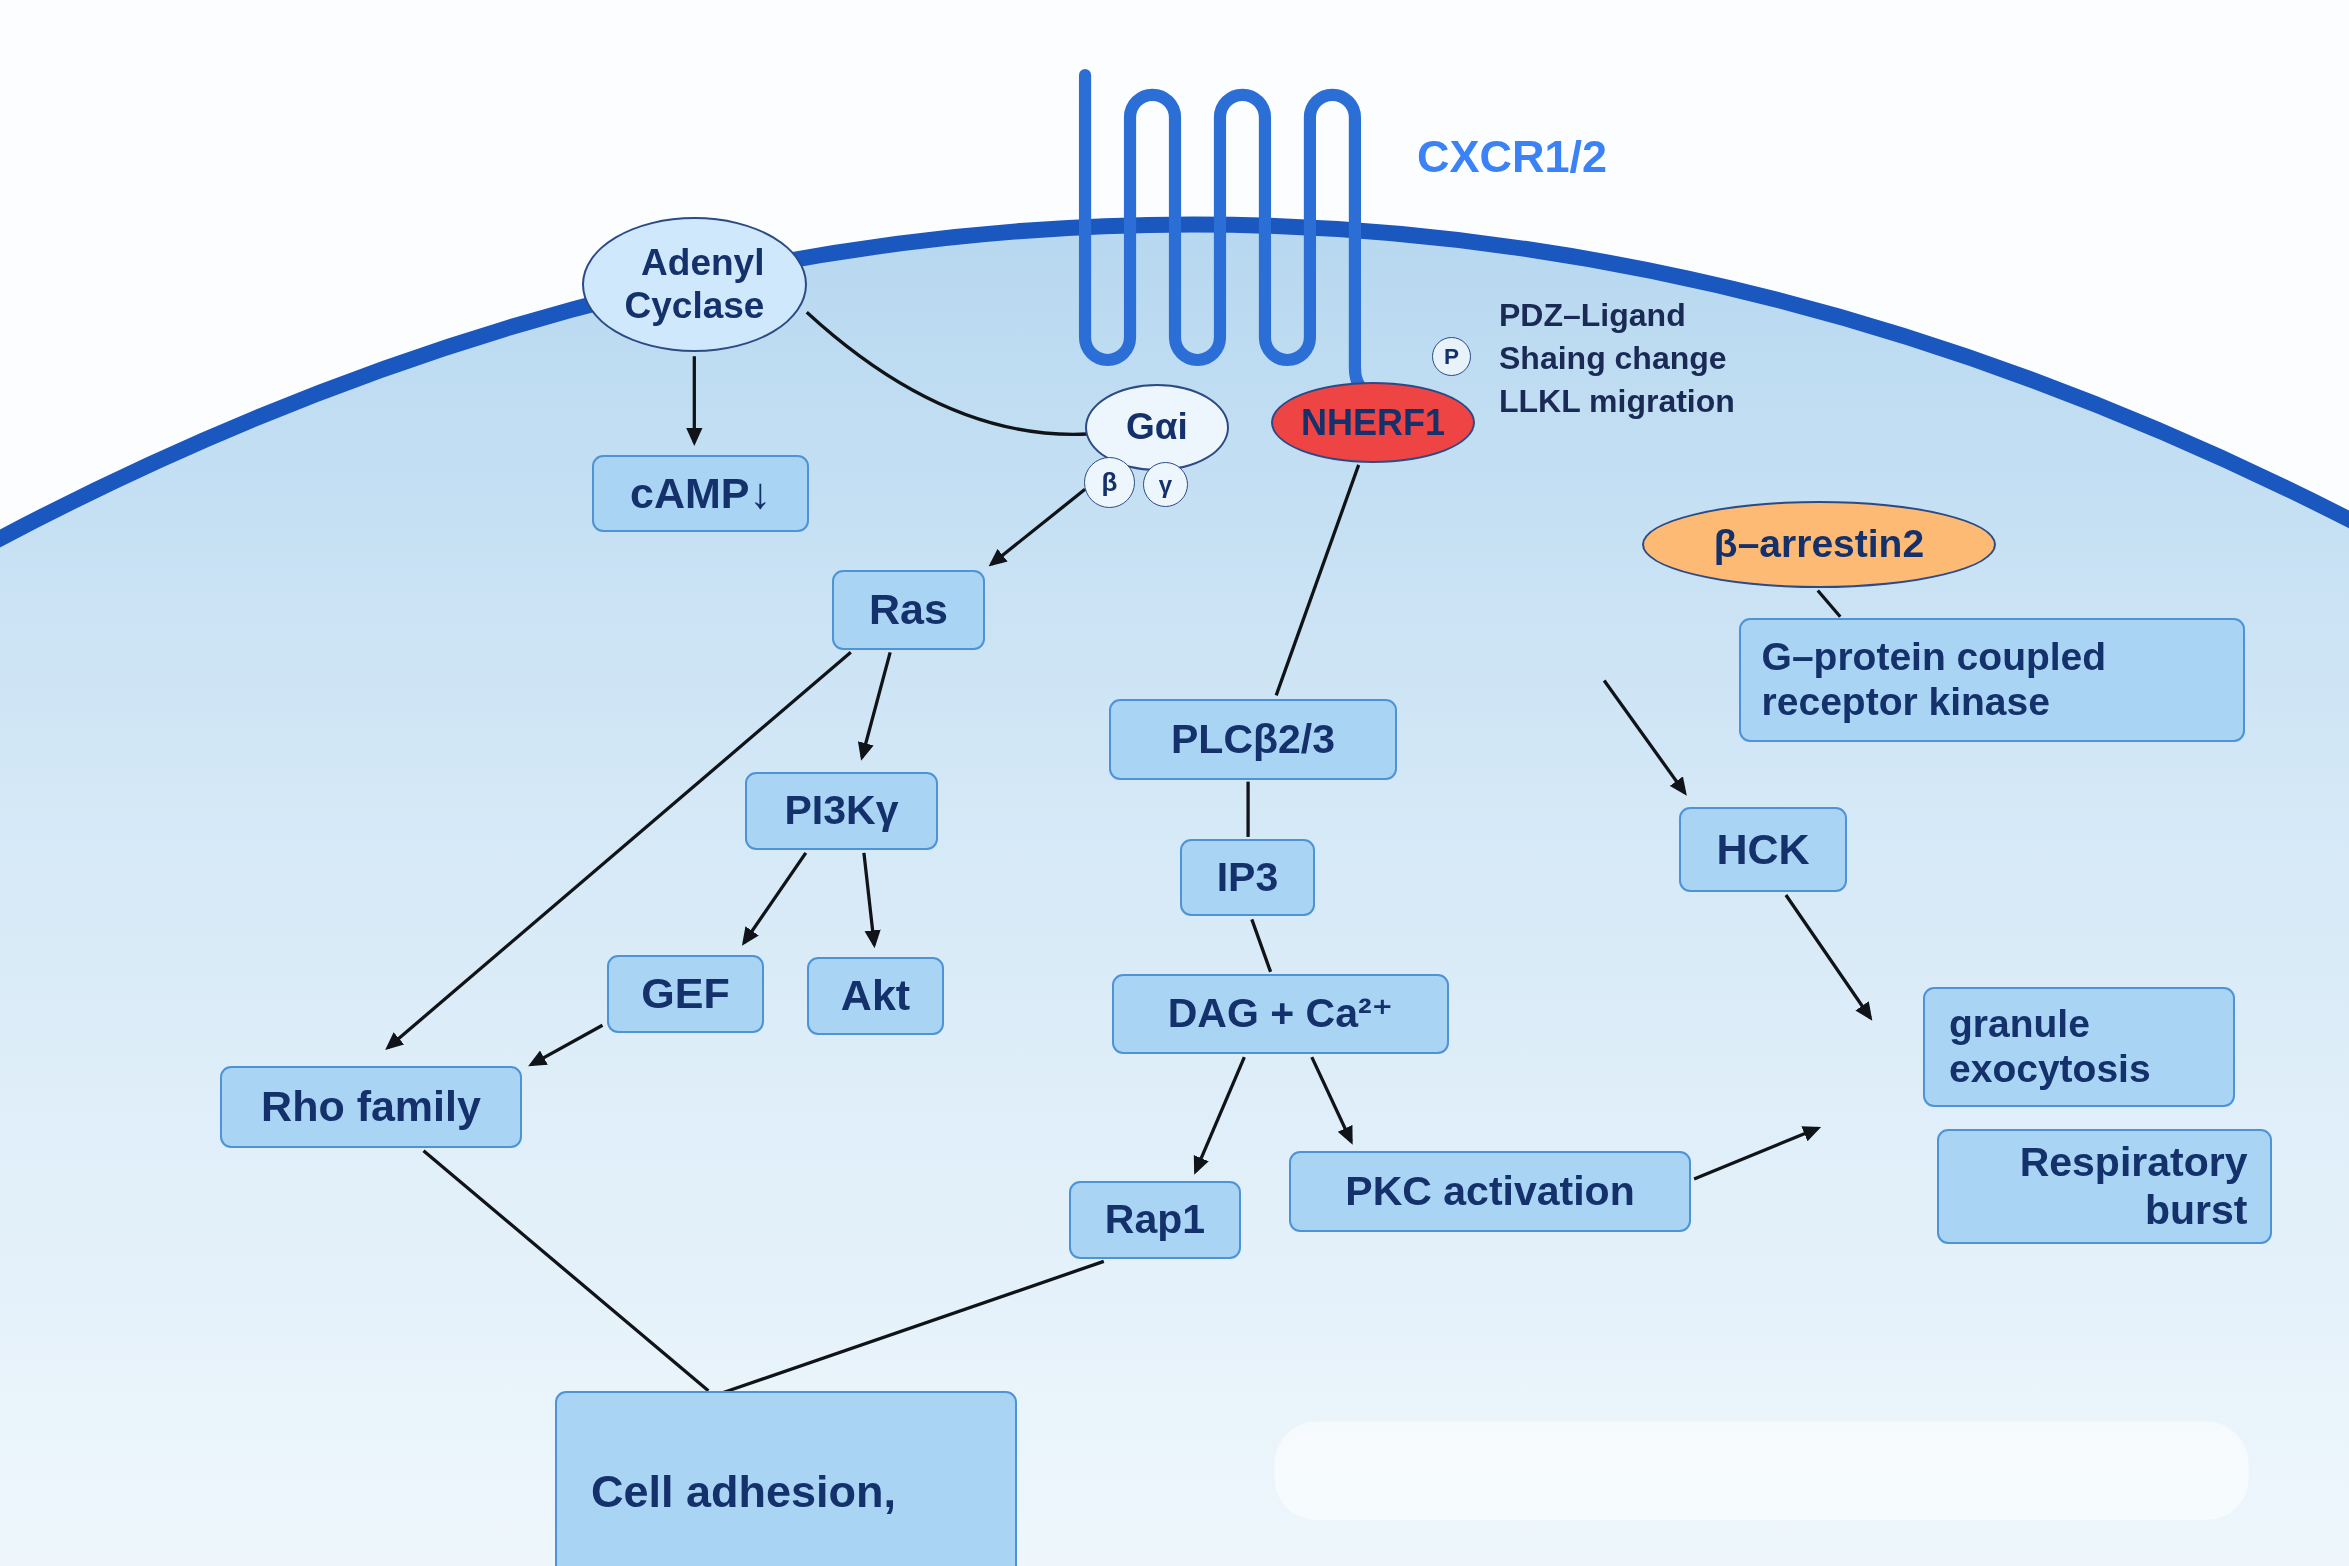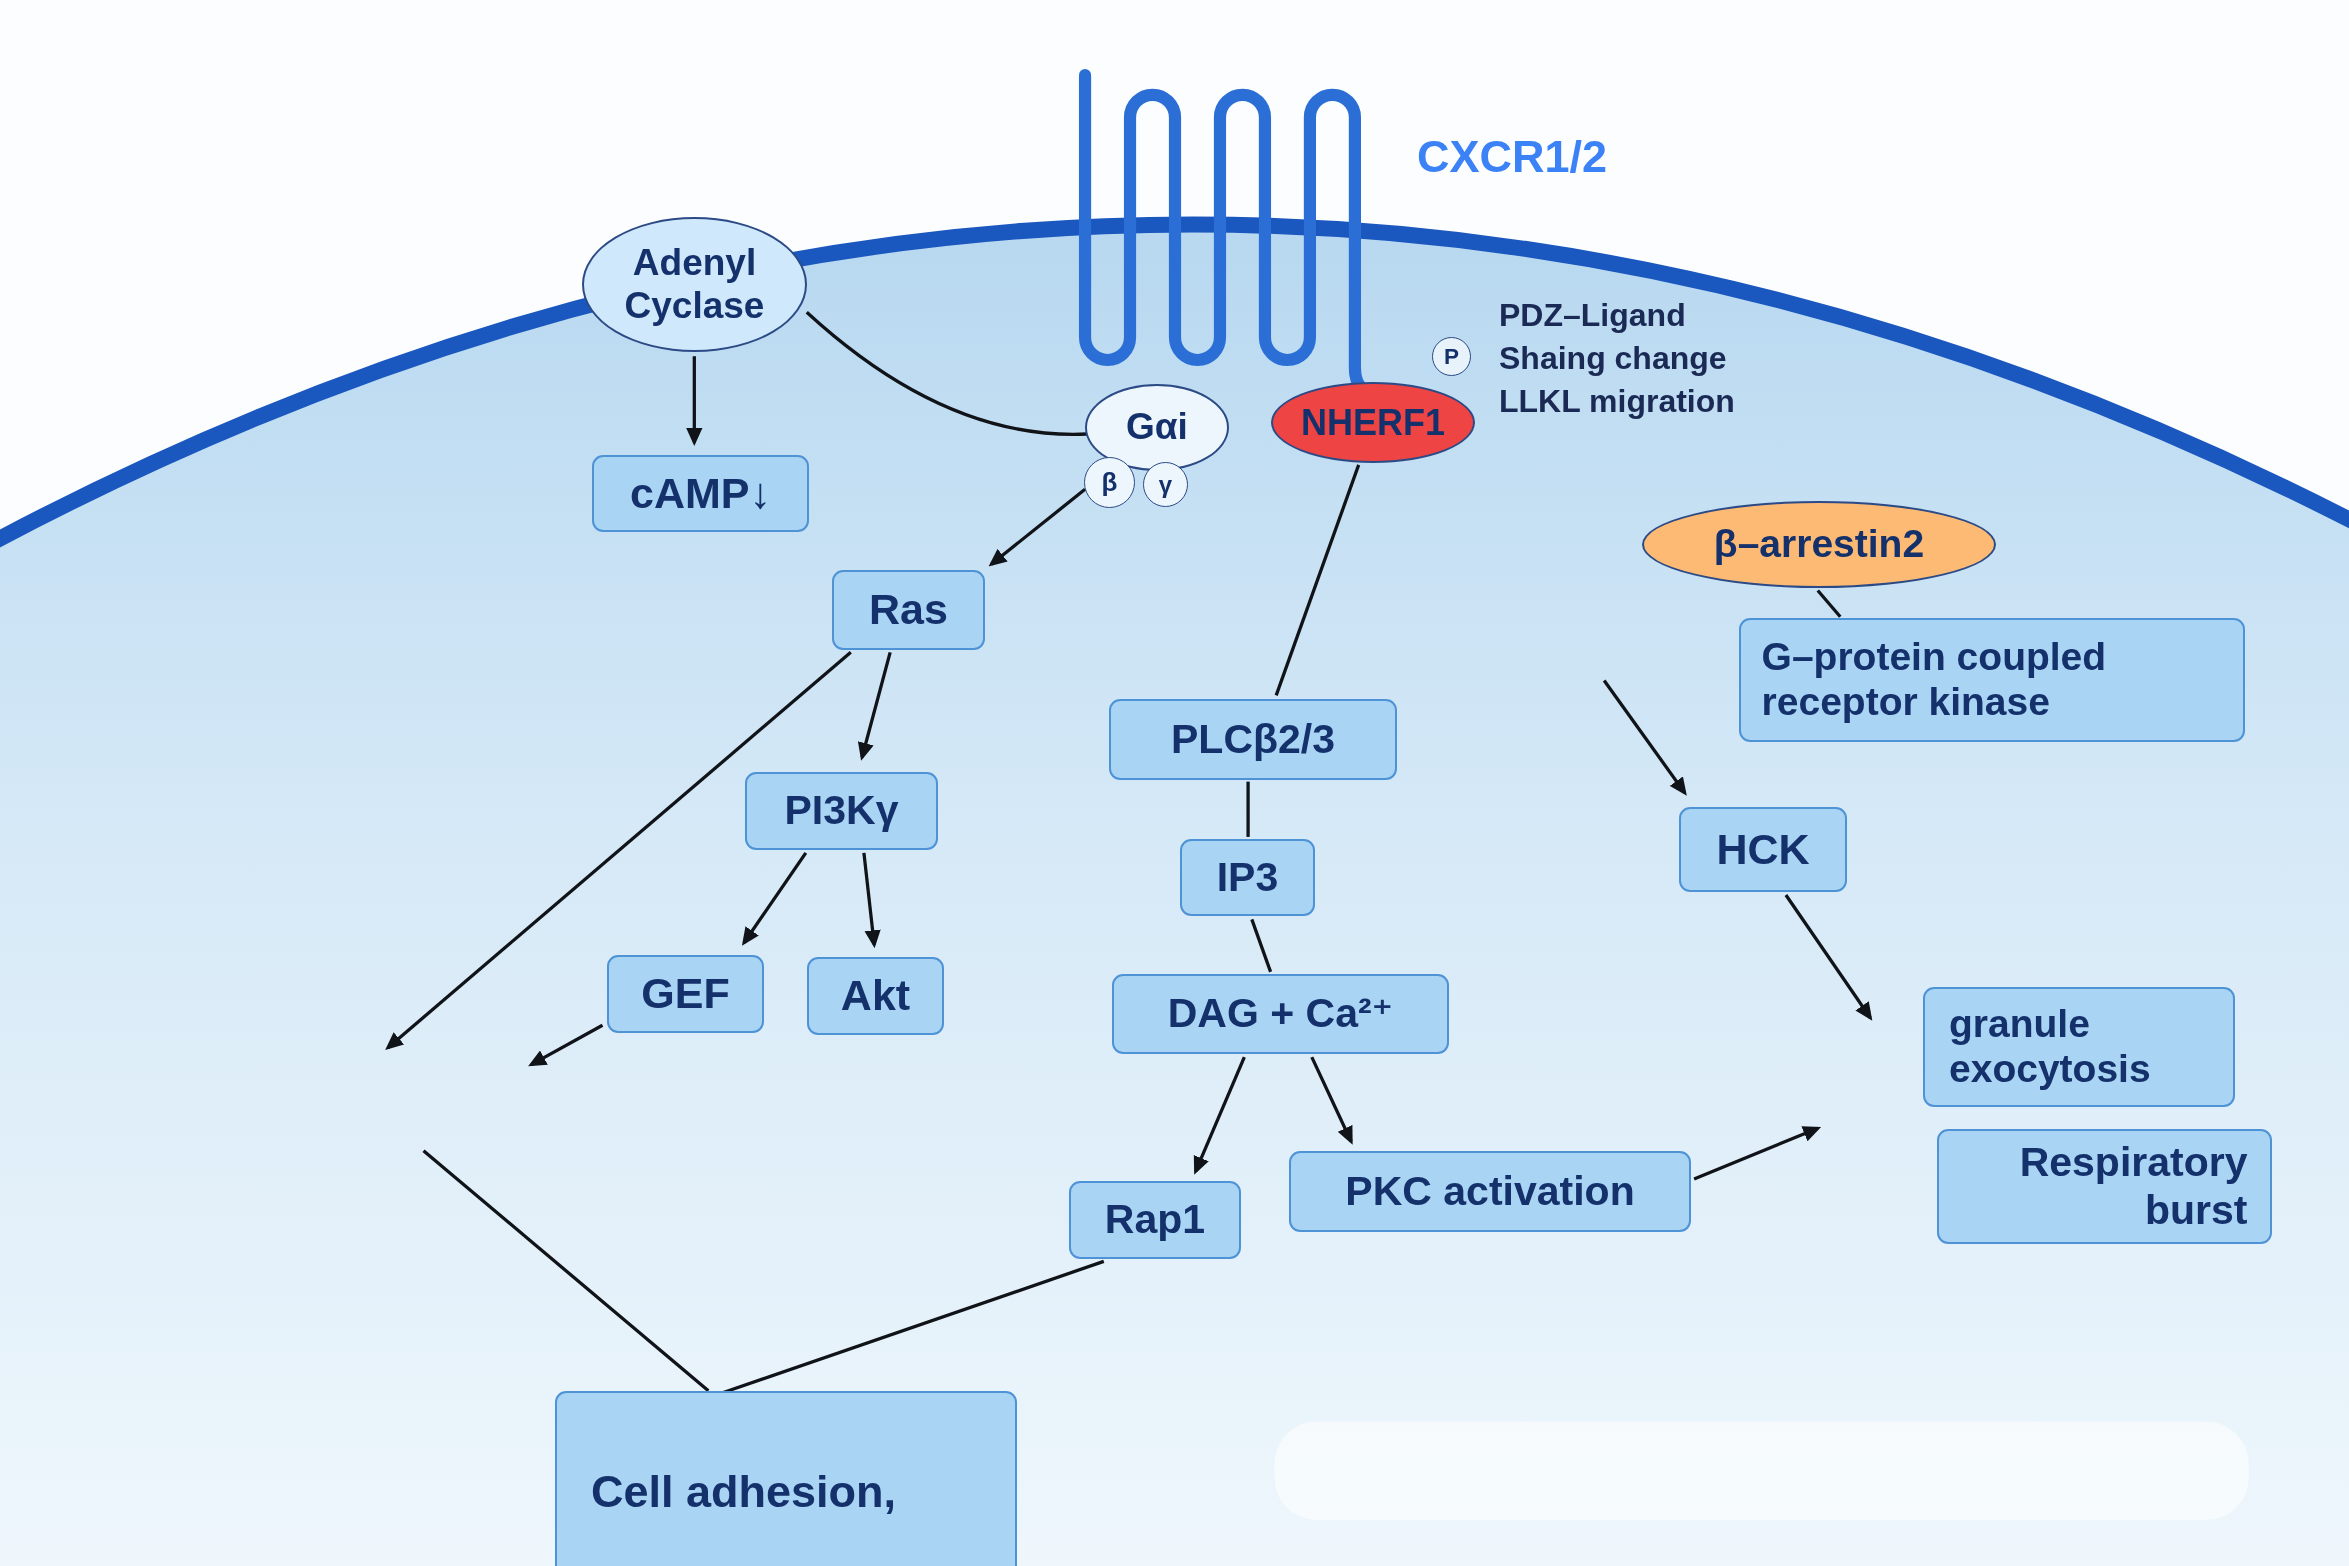--- a/index.html
+++ b/index.html
@@ -10,21 +10,21 @@
   }
   #art { position:absolute; left:0; top:0; }
 
   .node {
     position:absolute; box-sizing:border-box;
     display:flex; align-items:center; justify-content:center;
     font-weight:700; color:#14316b;
     white-space:pre-line; text-align:center; line-height:1.15;
   }
   .box  { background:#a9d4f3; border:2.8px solid #4e93d6; border-radius:11.2px; }
-  .oval { border-radius:50%; border:2.8px solid #2c4b86; background:#d9ecfb; }
+  .oval { border-radius:50%; border:2.8px solid #2c4b86; background:#d9ecfb;text-align:right; }
   .plain{ position:absolute; font-weight:700; }
 
   .n-il8  { left:1141px; top:11.2px;  width:251px; height:64px; font-size:43px;
             background:#1d7ae5; border:3.7px solid #0f4fb0; border-radius:7.5px; color:#0c2f70; }
   .n-cxcr { left:1417px; top:131px; font-size:45px; color:#3b82f6; }
   .n-ac   { left:582px;  top:217px; width:225px; height:135px; font-size:37px; background:#cfe8fb; }
   .n-camp { left:592px;  top:455px; width:217px; height:77px;  font-size:43px; }
   .n-gai  { left:1085px; top:384px; width:144px; height:87px;  font-size:37px; background:#eef6fd; }
   .n-beta { left:1084px; top:457px; width:51px;  height:51px;  font-size:26px; background:#eef6fd; border-width:1.9px; }
   .n-gamma{ left:1143px; top:462px; width:45px;  height:45px;  font-size:24px; background:#eef6fd; border-width:1.9px; }
@@ -128,20 +128,21 @@
   <div class="node box n-ras">Ras</div>
   <div class="node box n-plc">PLCβ2/3</div>
   <div class="node box n-pi3k">PI3Kγ</div>
   <div class="node box n-ip3">IP3</div>
   <div class="node box n-hck">HCK</div>
   <div class="node box n-gef">GEF</div>
   <div class="node box n-akt">Akt</div>
   <div class="node box n-dag">DAG + Ca²⁺</div>
   <div class="node box n-gran">granule
 exocytosis</div>
+  <div class="node box n-rho">Rho family</div>
   <div class="node box n-pkc">PKC activation</div>
   <div class="node box n-resp">Respiratory
 burst</div>
   <div class="node box n-rap1">Rap1</div>
 
   <div class="node box n-cell">
     <div class="ind0">Cell adhesion,</div>
     
     
   </div>

